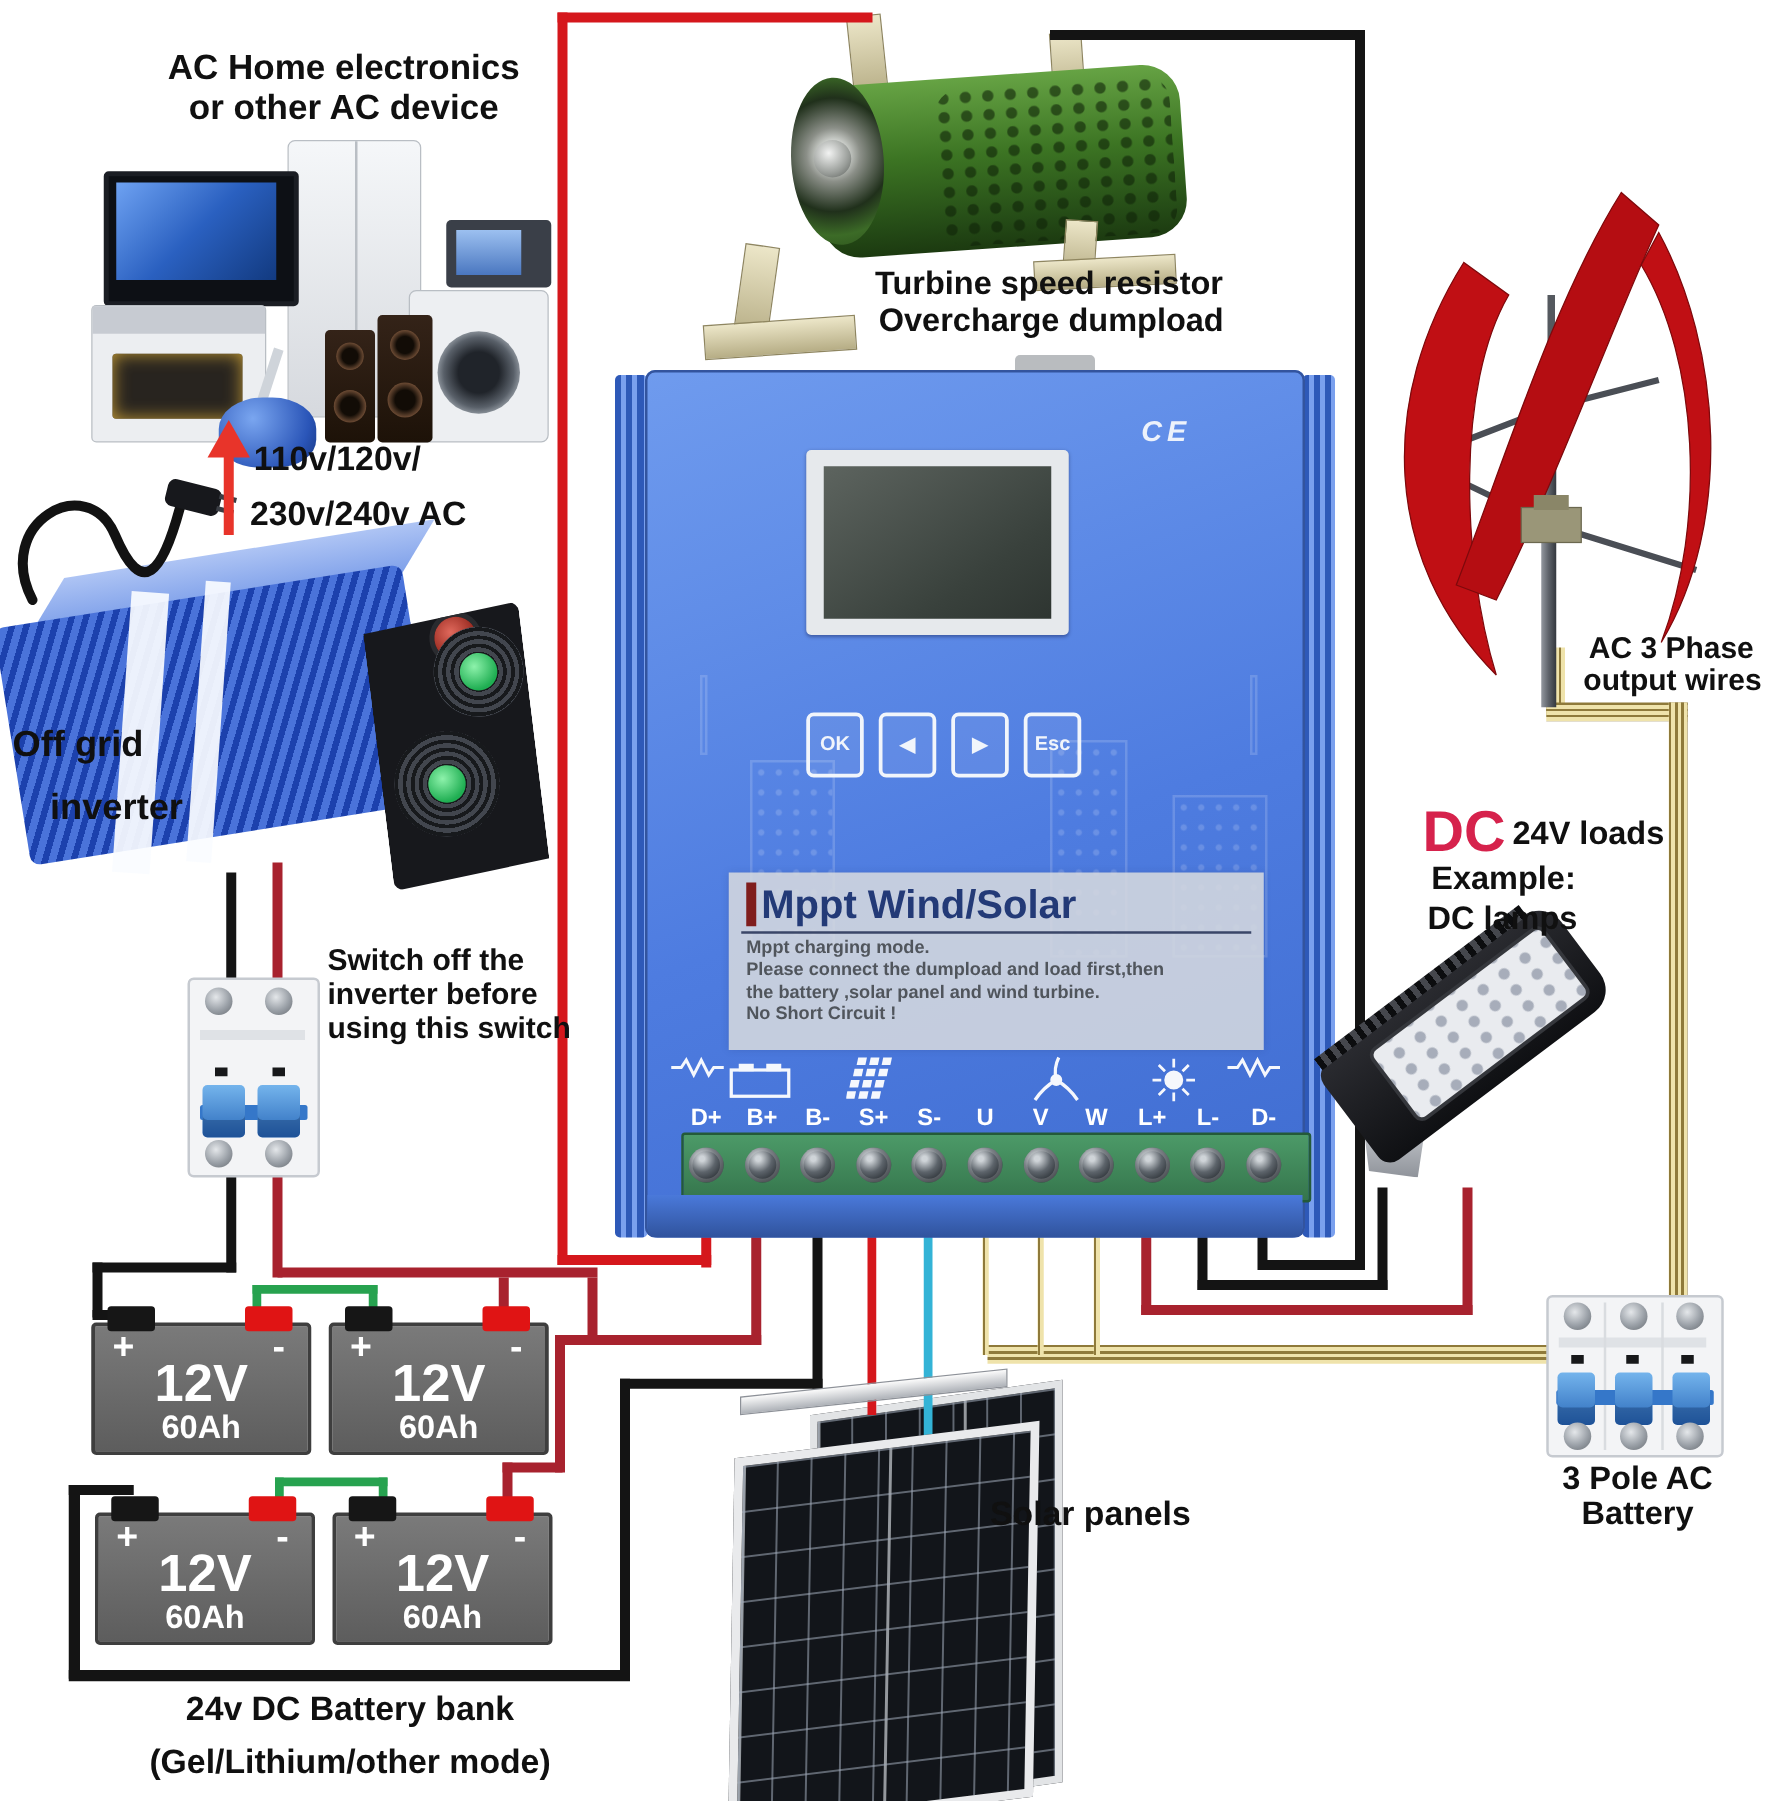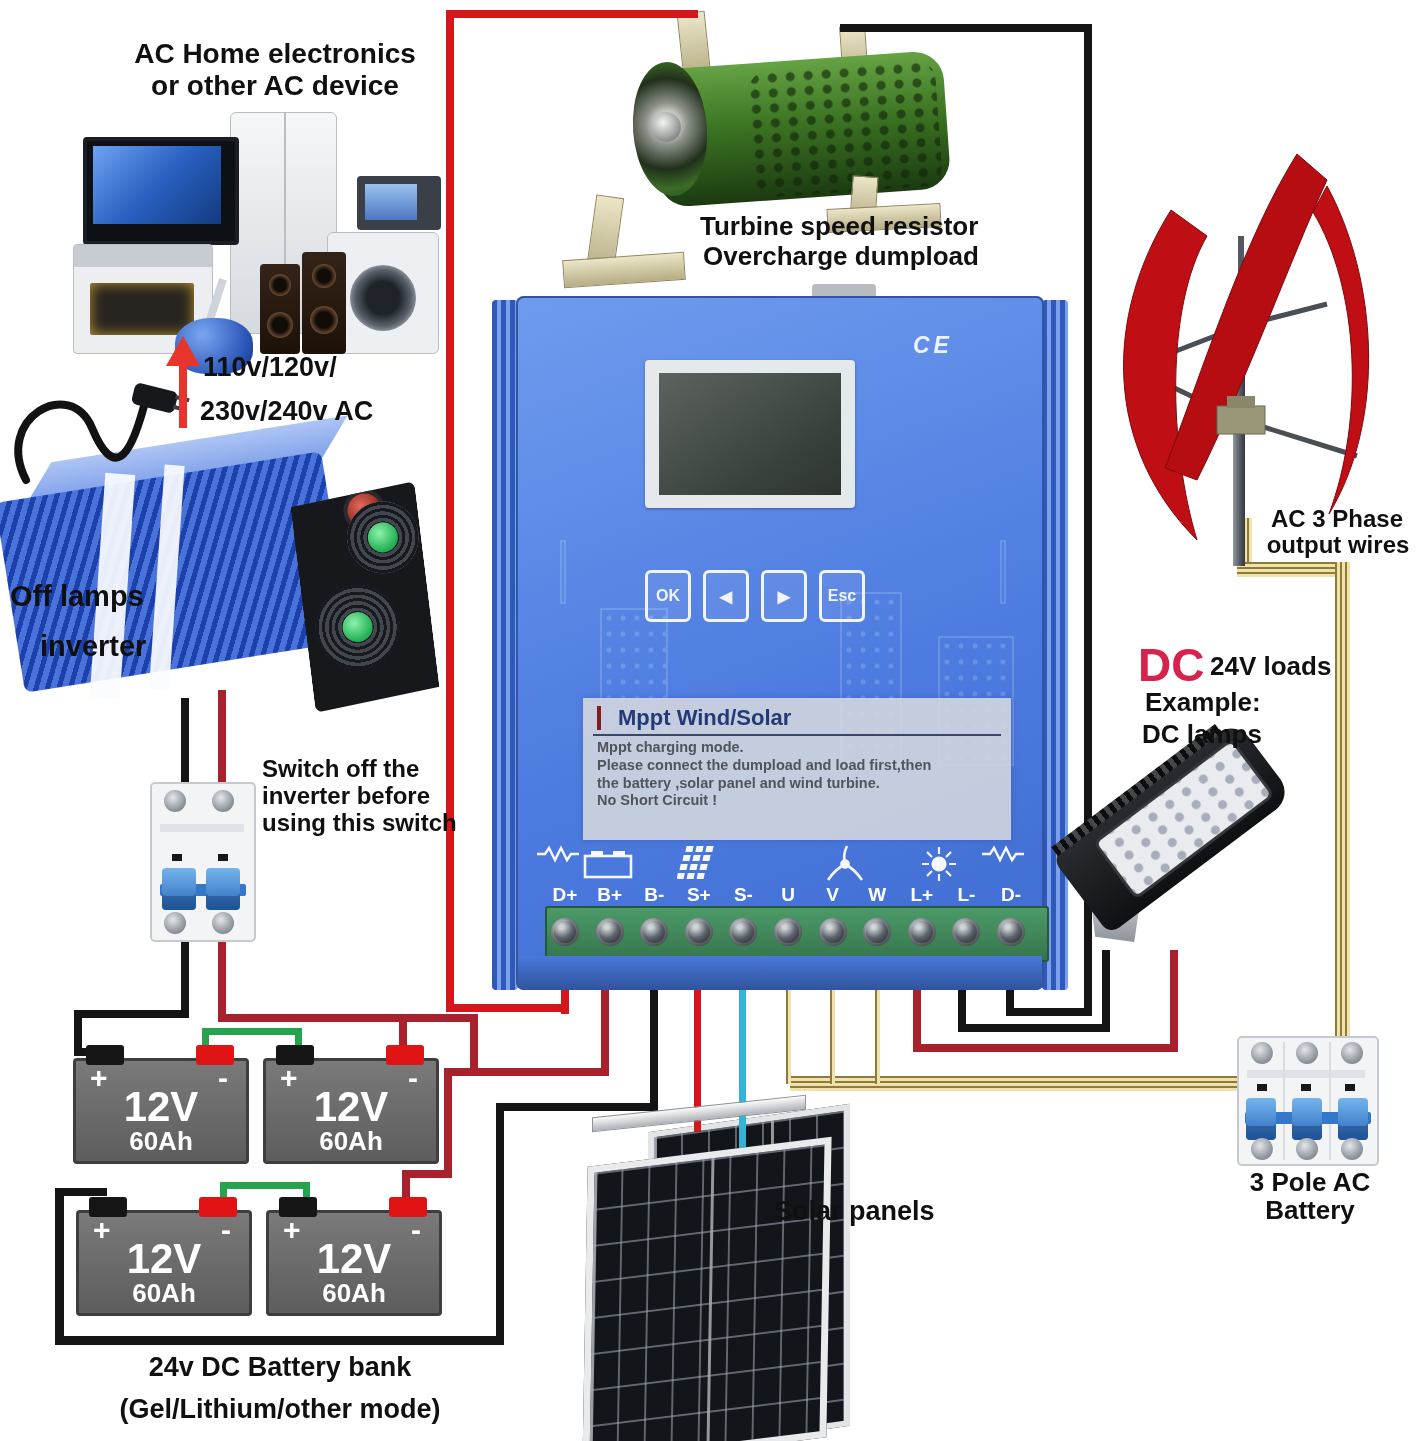--- a/index.html
+++ b/index.html
@@ -21,22 +21,22 @@
             border-radius:4px;z-index:4;box-shadow:0 1px 3px rgba(0,0,40,.35);}
   .ctrl-screen{position:absolute;left:14px;top:13px;width:182px;height:122px;
             background:linear-gradient(145deg,#5d645f 0%,#39413c 70%,#2e3531 100%);}
   .ctrl-btn{position:absolute;width:40px;height:46px;border:3px solid #f1f5fb;border-radius:6px;
             color:#f1f5fb;display:flex;align-items:center;justify-content:center;font-weight:bold;
             font-size:16px;z-index:4;background:rgba(255,255,255,.07);}
   .ce{position:absolute;left:913px;top:332px;color:#edf2fb;font-size:23px;font-weight:bold;
       letter-spacing:4px;z-index:4;font-style:italic;}
   .plate{position:absolute;left:583px;top:698px;width:428px;height:142px;z-index:4;
          background:rgba(213,216,222,.88);box-shadow:0 0 6px rgba(40,60,120,.25);}
-  .plate-title{margin:8px 0 0 14px;padding-left:17px;border-left:4px solid #7f1d1d;color:#233a77;
-         font-size:22px;font-weight:bold;line-height:1.1;}
+  .plate-title{margin:8px 0 0 14px;padding-left:4px;border-left:8px solid #7f1d1d;color:#233a77;
+         font-size:32px;font-weight:bold;line-height:1.1;}
   .plate-rule{margin:4px 10px 3px 10px;border-top:2px solid #3a4668;}
   .plate-note{margin-left:14px;color:#50555c;font-size:14.5px;font-weight:bold;line-height:1.22;}
   .term-block{position:absolute;left:545px;top:906px;width:500px;height:52px;z-index:3;
          background:linear-gradient(#4c9a68,#35754c);border:2px solid #245a39;border-radius:3px;}
   .screw{position:absolute;width:28px;height:28px;border-radius:50%;z-index:4;
          background:radial-gradient(circle at 38% 32%,#cfd4d8 8%,#5d646b 42%,#23282d 80%);
          box-shadow:inset 0 0 0 3px rgba(255,255,255,.18);}
   .term-label{position:absolute;z-index:4;color:#fff;font-weight:bold;font-size:19px;text-align:center;}
   .term-icon{position:absolute;z-index:4;opacity:.95;}
   .ctrl-lip{position:absolute;left:518px;top:956px;width:524px;height:34px;z-index:3;
@@ -203,21 +203,21 @@
     <div class="inv-face">
       <div class="inv-knob"></div>
       <div class="fan" style="left:10px;top:96px;width:84px;height:84px;">
           <div class="fan-hub"></div>
         </div>
       <div class="fan" style="left:52px;top:16px;width:72px;height:72px;">
           <div class="fan-hub"></div>
         </div>
     </div>
   </div>
-  <div class="lbl" style="left:10px;top:580px;font-size:29px;">Off lamps</div>
+  <div class="lbl" style="left:10px;top:580px;font-size:29px;">Off grid</div>
   <div class="lbl" style="left:40px;top:630px;font-size:29px;">inverter</div>
 
   <div class="brk" style="left:150px;top:782px;width:102px;height:156px;">
     <div class="mscrew" style="left:12px;top:6px;"></div>
     <div class="mscrew" style="left:60px;top:6px;"></div>
     <div class="brandline" style="left:8px;top:40px;width:84px;"></div>
     <div class="ind" style="left:20px;top:70px;"></div>
     <div class="ind" style="left:66px;top:70px;"></div>
     <div class="tiebar" style="left:8px;top:100px;width:86px;"></div>
     <div class="toggle" style="left:10px;top:84px;"></div>
@@ -318,21 +318,21 @@
     <div class="mscrew" style="left:12px;top:100px;"></div>
     <div class="mscrew" style="left:57px;top:100px;"></div>
     <div class="mscrew" style="left:102px;top:100px;"></div>
   </div>
   <div class="lbl" style="left:1230px;top:1168px;width:160px;text-align:center;font-size:26px;">3 Pole AC</div>
   <div class="lbl" style="left:1230px;top:1196px;width:160px;text-align:center;font-size:26px;">Battery</div>
 
   <div class="pv" style="left:648px;top:1118px;width:190px;height:310px;border:6px solid #e2e4e6;transform:skewY(-8deg);z-index:1;"></div>
   <div class="pv" style="left:585px;top:1152px;width:230px;height:286px;border:7px solid #e9eaec;transform:skewY(-8deg) rotate(1deg);z-index:3;"></div>
   <div class="pv-rail"></div>
-  <div class="lbl" style="left:774px;top:1196px;font-size:27px;">Solar panels</div>
+  <div class="lbl" style="left:792px;top:1196px;font-size:27px;">Solar panels</div>
 
   <div class="lbl" style="left:90px;top:1352px;width:380px;text-align:center;font-size:27px;">24v DC Battery bank</div>
   <div class="lbl" style="left:90px;top:1394px;width:380px;text-align:center;font-size:27px;">(Gel/Lithium/other mode)</div>
 
 <div class="wire" style="left: 446px; top: 10px; width: 252px; height: 8px; background: rgb(213, 23, 28);"></div>
     <div class="wire" style="left: 446px; top: 10px; width: 8px; height: 1002px; background: rgb(213, 23, 28);"></div>
     <div class="wire" style="left: 446px; top: 1004px; width: 123px; height: 8px; background: rgb(213, 23, 28);"></div>
     <div class="wire" style="left: 561px; top: 988px; width: 8px; height: 26px; background: rgb(213, 23, 28);"></div>
     <div class="wire" style="left: 840px; top: 24px; width: 252px; height: 8px; background: rgb(20, 20, 20);"></div>
     <div class="wire" style="left: 1084px; top: 24px; width: 8px; height: 992px; background: rgb(20, 20, 20);"></div>

